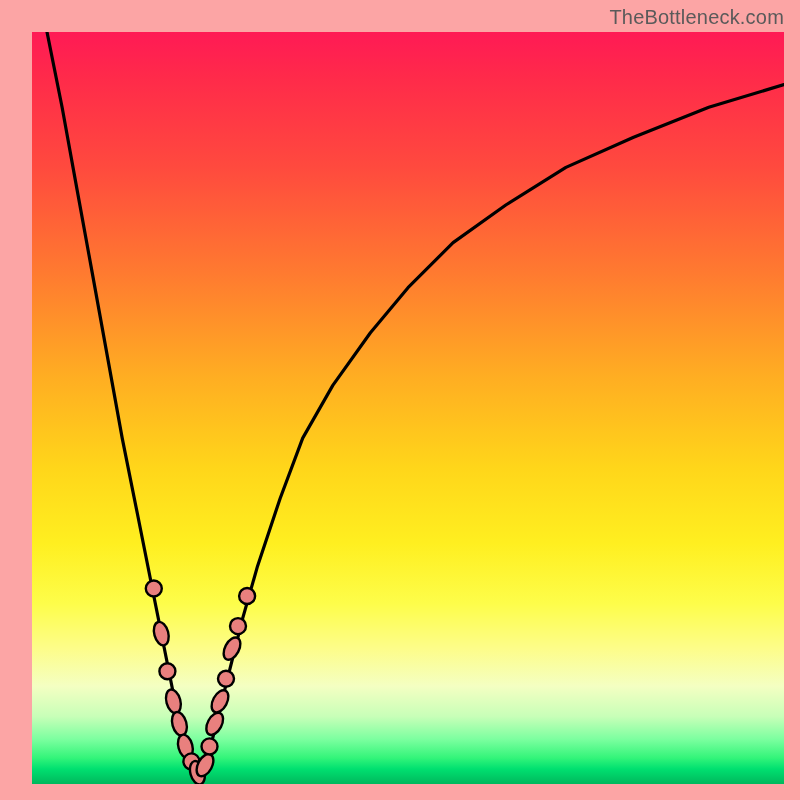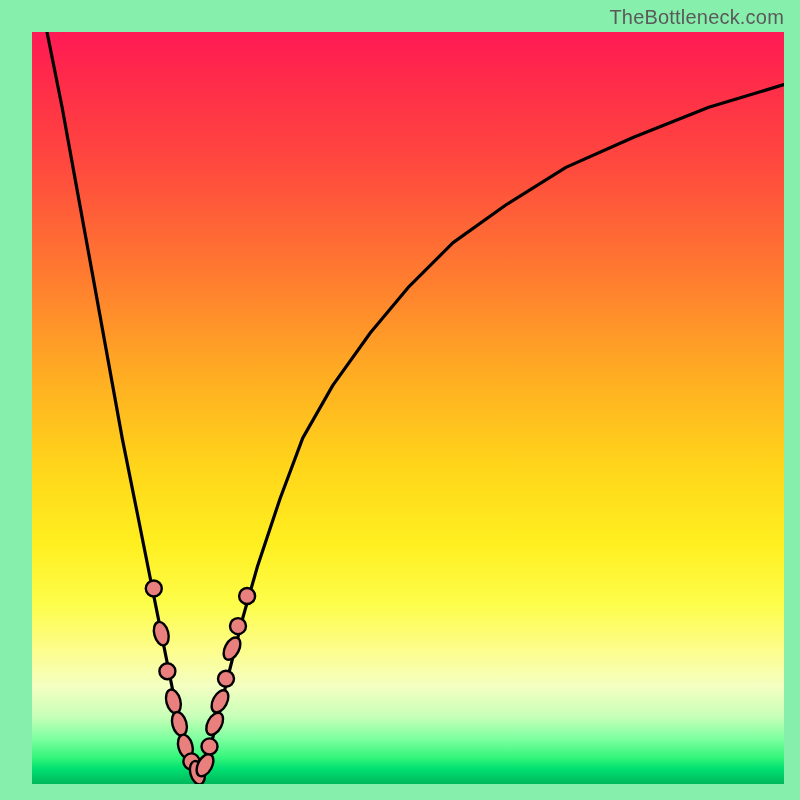--- a/index.html
+++ b/index.html
@@ -7,21 +7,21 @@
     padding: 0;
     width: 800px;
     height: 800px;
     overflow: hidden;
     background: #000;
     font-family: Arial, Helvetica, sans-serif;
   }
   .frame {
     position: absolute;
     inset: 0;
-    background: #86efac;
+    background: #fca5a5;
   }
   .plot {
     position: absolute;
     left: 32px;
     top: 32px;
     width: 752px;
     height: 752px;
     overflow: hidden;
   }
   .gradient {

